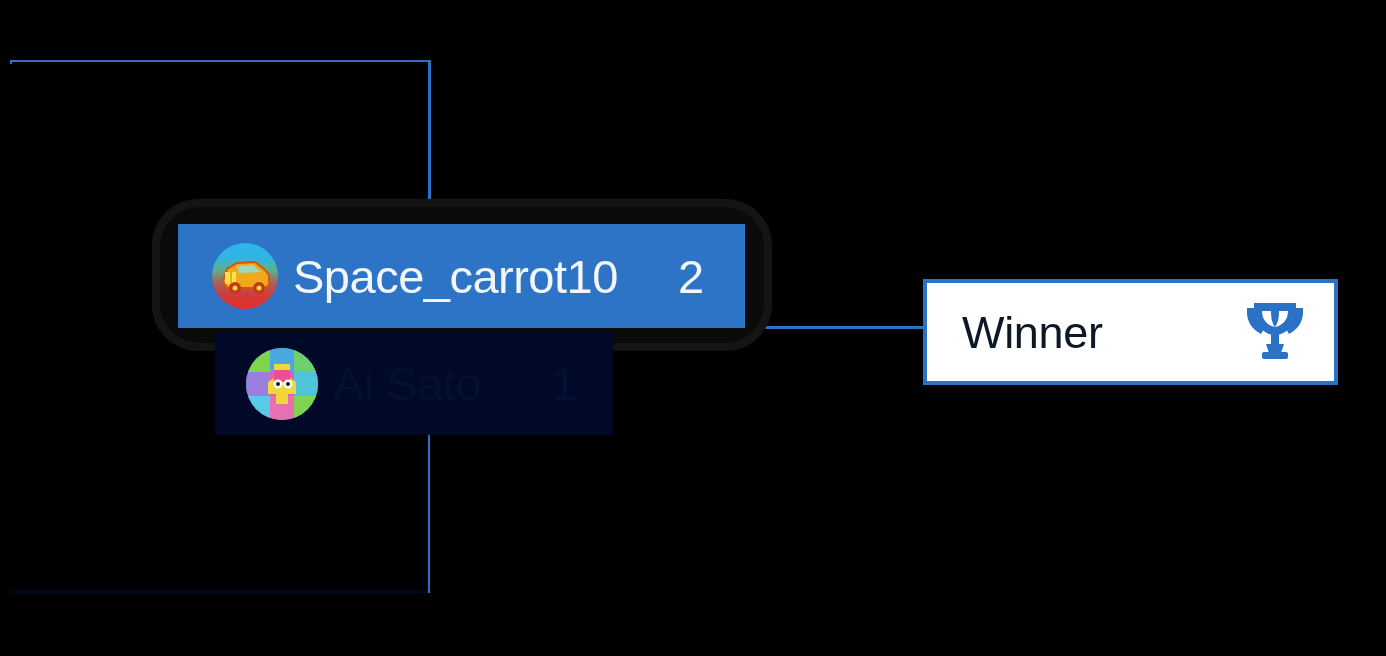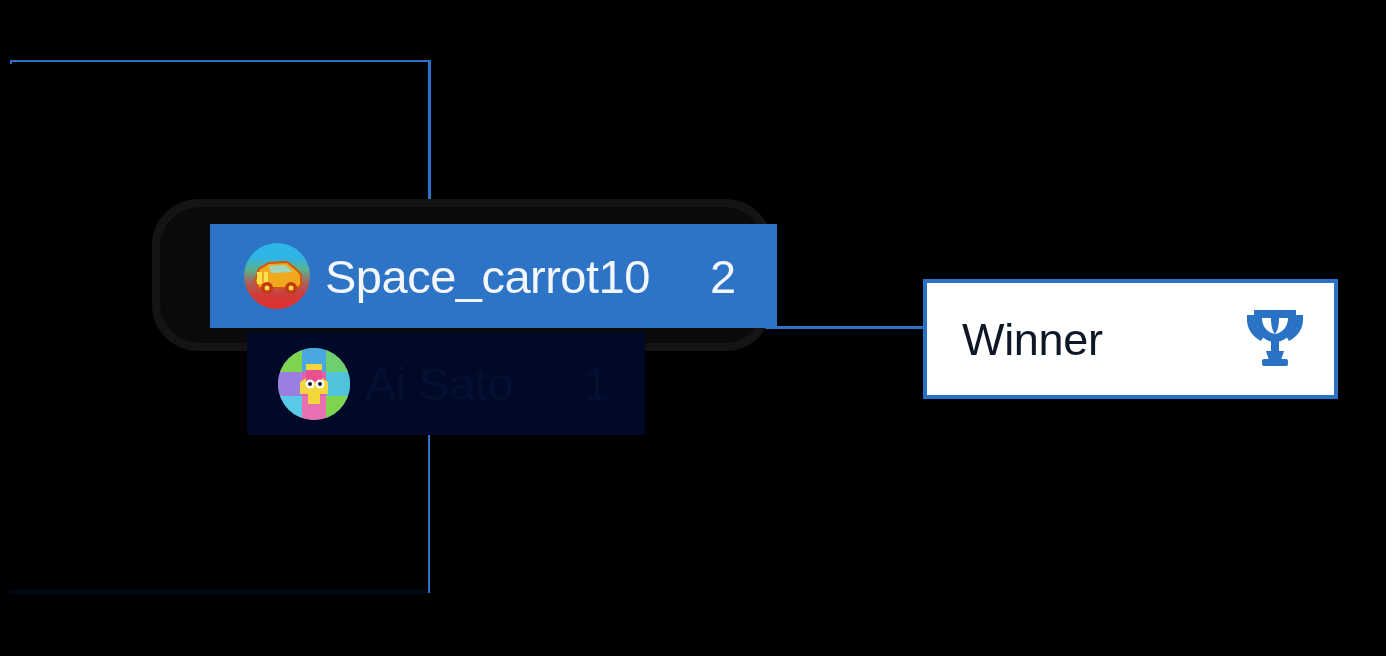--- a/index.html
+++ b/index.html
@@ -92,21 +92,20 @@
     background: #0a0a0a;
     border-radius: 40px;
   }
 
   
   .row {
     position: absolute;
     display: flex;
     align-items: center;
     box-sizing: border-box;
-    margin-left: 32px;
   }
   .row-winner {
     left: 178px;
     top: 224px;
     width: 567px;
     height: 104px;
     background: #2d74c7;
     padding-left: 34px;
   }
   .row-second {
@@ -154,21 +153,21 @@
   .row-winner .row-score { color: #f3f6fa; position: absolute; left: 500px; }
   .row-second .row-name { color: #041032; margin-left: 15px; }
   .row-second .row-score { color: #041032; position: absolute; left: 336px; }
 
   
   .callout {
     position: absolute;
     left: 923px;
     top: 279px;
     width: 415px;
-    height: 120px;
+    height: 106px;
     background: #ffffff;
     border: 4px solid #2a72c5;
     box-sizing: border-box;
     display: flex;
     align-items: center;
     justify-content: space-between;
     padding: 0 30px 0 35px;
   }
   .callout-label {
     font-size: 45px;

